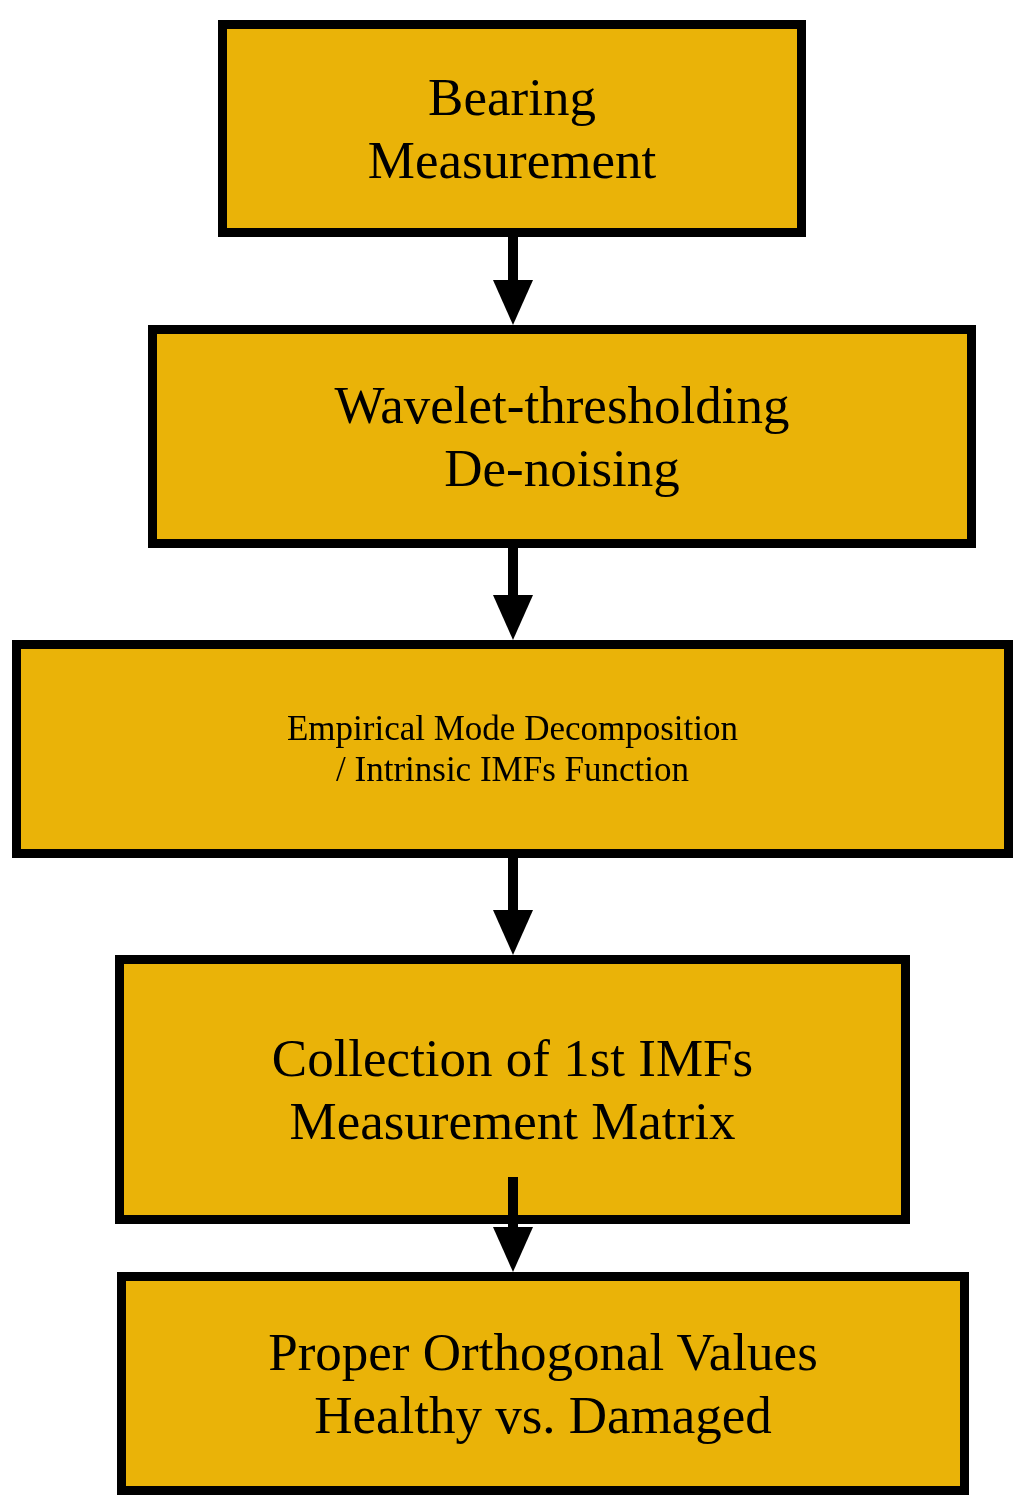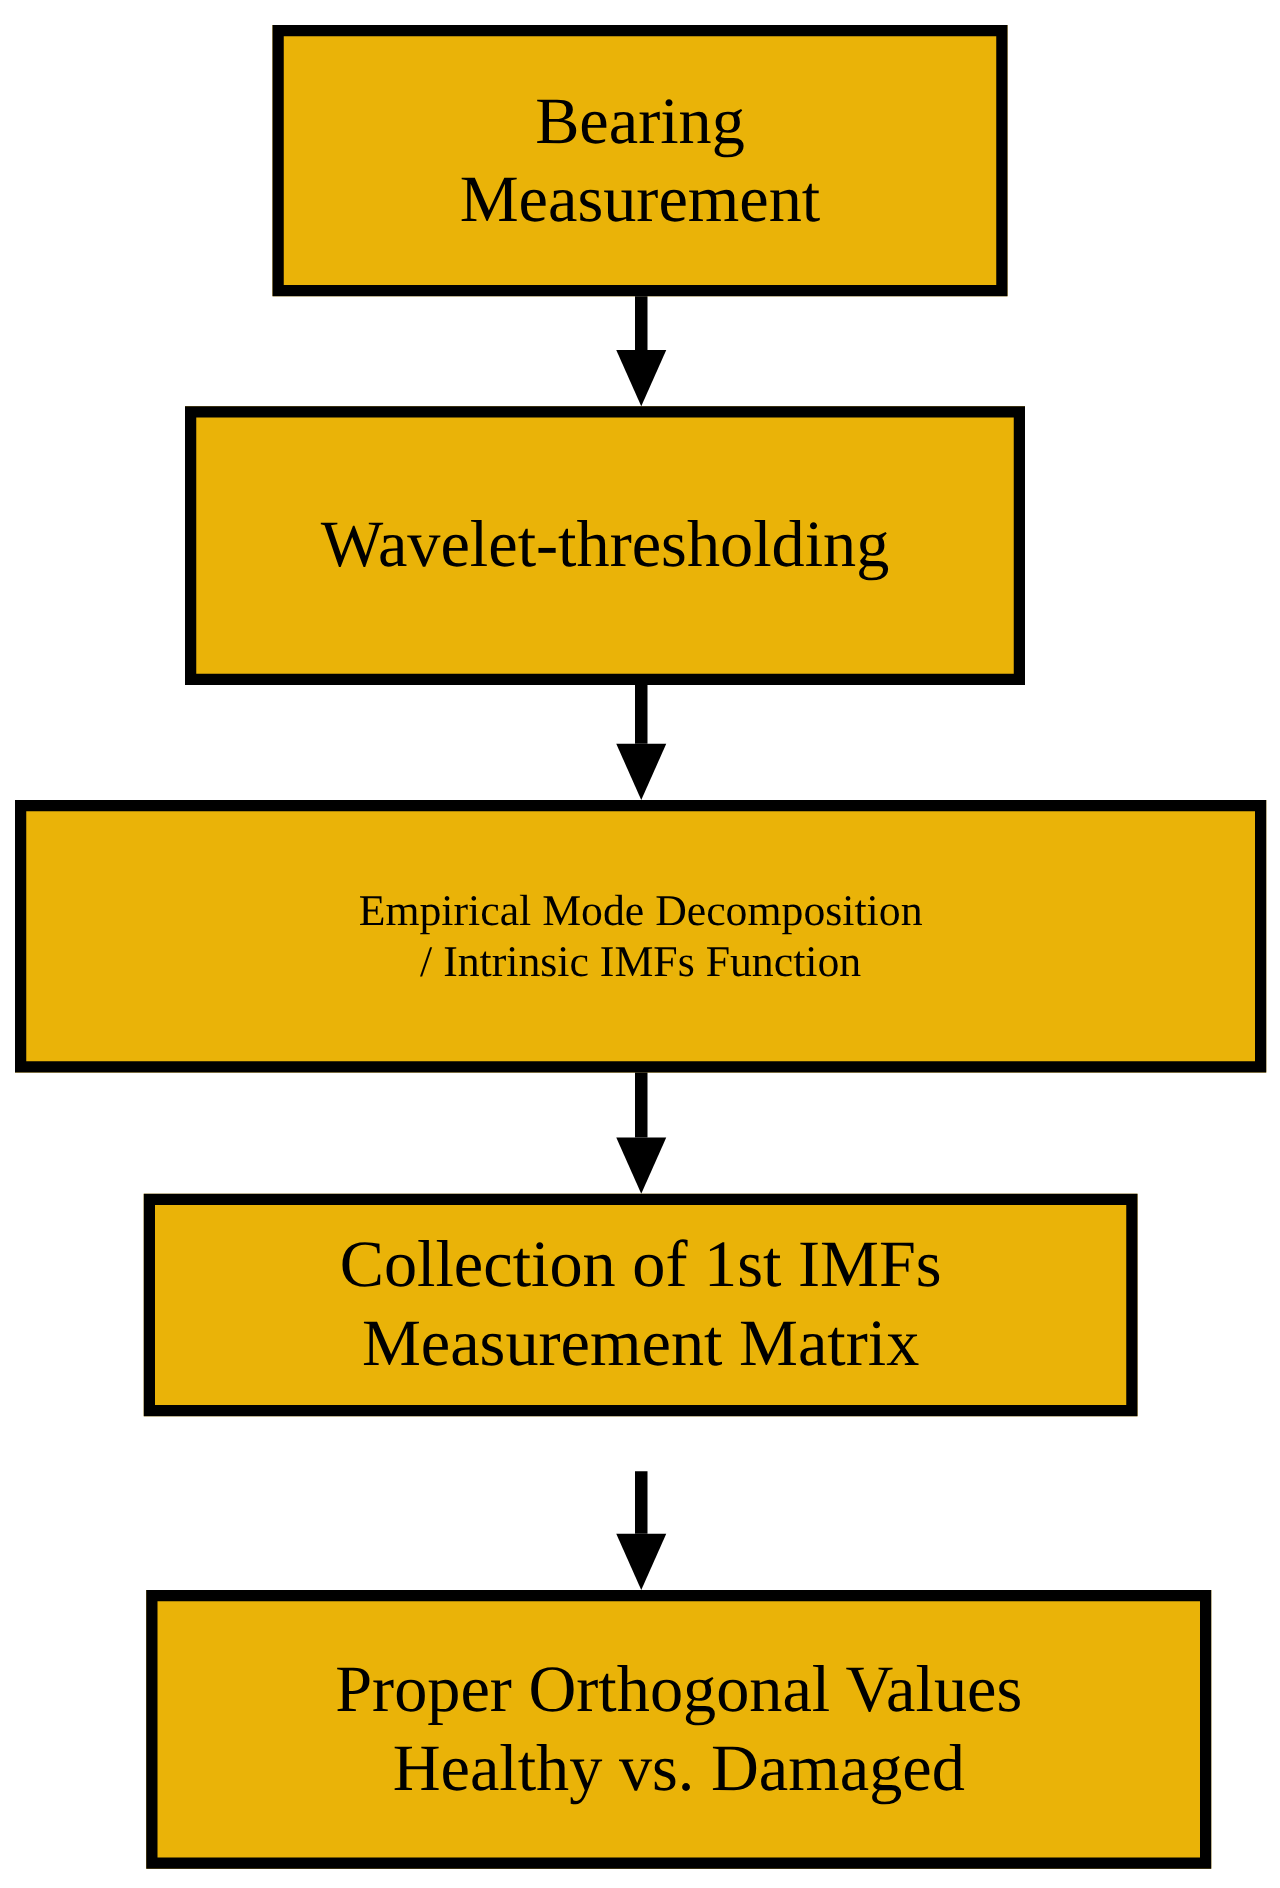--- a/index.html
+++ b/index.html
@@ -39,40 +39,40 @@
     top: 20px;
     width: 588px;
     height: 217px;
   }
   #box-bearing-measurement .flow-box-line { font-size: 53px; }
 
   
   #box-wavelet-denoising {
     left: 148px;
     top: 325px;
-    width: 672px;
+    width: 828px;
     height: 223px;
   }
   #box-wavelet-denoising .flow-box-line { font-size: 53px; }
 
   
   #box-emd-imf {
     left: 12px;
     top: 640px;
     width: 1001px;
     height: 218px;
   }
   #box-emd-imf .flow-box-line { font-size: 35px; }
 
   
   #box-imf-covariance {
     left: 115px;
     top: 955px;
     width: 795px;
-    height: 178px;
+    height: 269px;
   }
   #box-imf-covariance .flow-box-line { font-size: 53px; }
 
   
   #box-proper-orthogonal-values {
     left: 86px;
     top: 1272px;
     width: 852px;
     height: 223px;
     margin-left: 31px;
@@ -121,20 +121,21 @@
     <span class="flow-box-line">Measurement</span>
   </div>
 
   <div class="flow-arrow" id="arrow-1">
     <div class="arrow-shaft"></div>
     <div class="arrow-head"></div>
   </div>
 
   <div class="flow-box" id="box-wavelet-denoising">
     <span class="flow-box-line">Wavelet-thresholding</span>
+    <span class="flow-box-line">De-noising</span>
   </div>
 
   <div class="flow-arrow" id="arrow-2">
     <div class="arrow-shaft"></div>
     <div class="arrow-head"></div>
   </div>
 
   <div class="flow-box" id="box-emd-imf">
     <span class="flow-box-line">Empirical Mode Decomposition</span>
     <span class="flow-box-line">/ Intrinsic IMFs Function</span>

